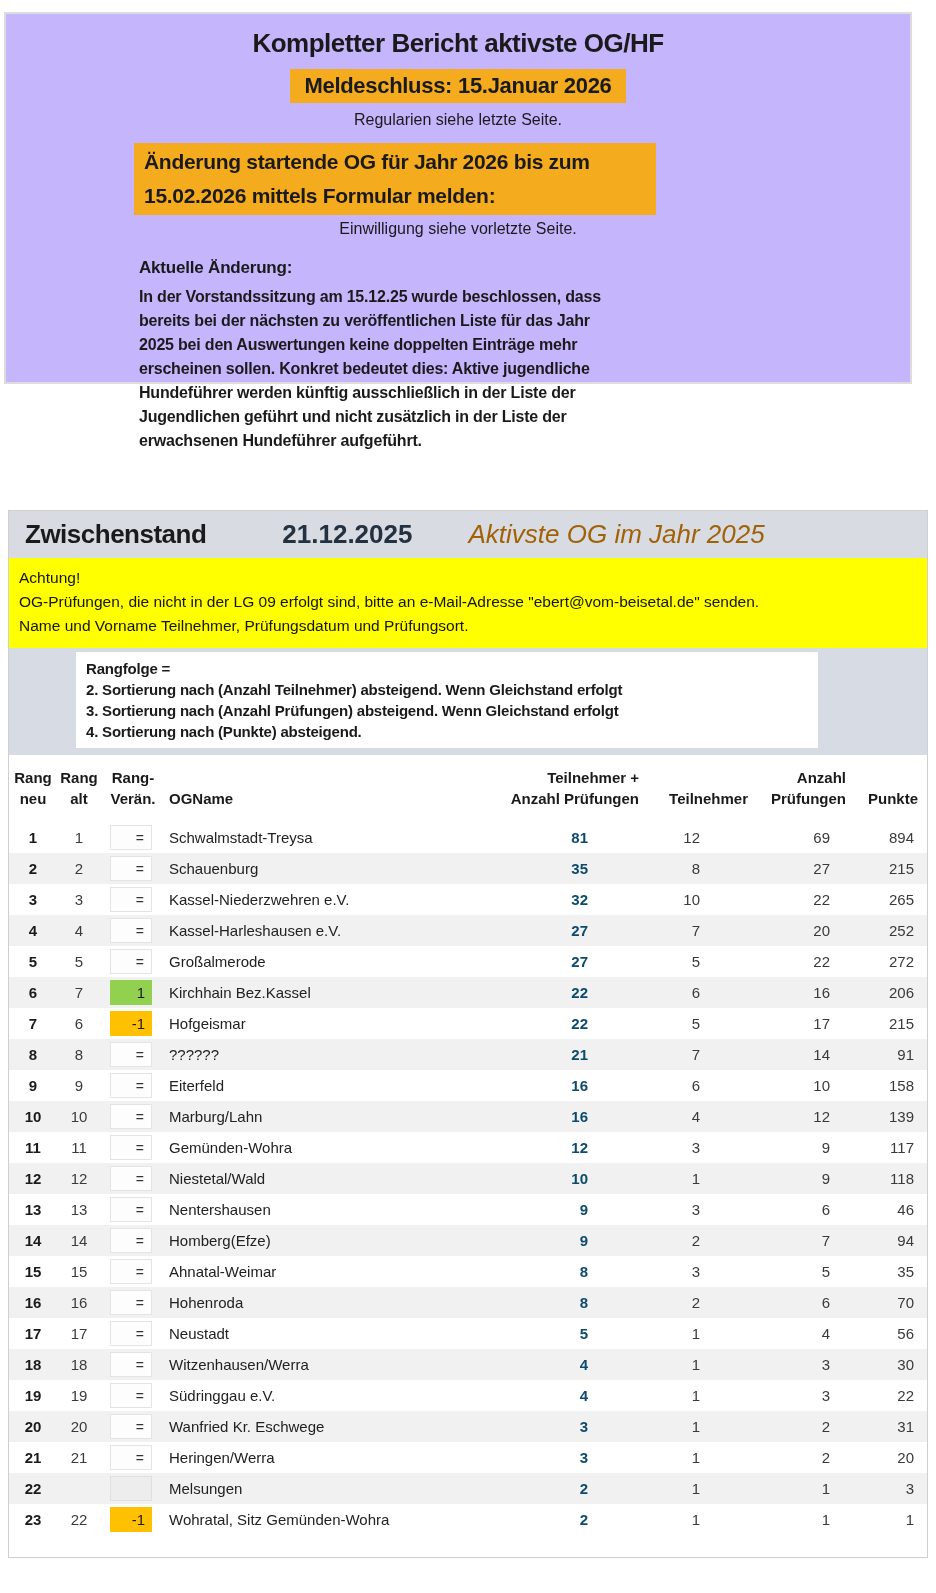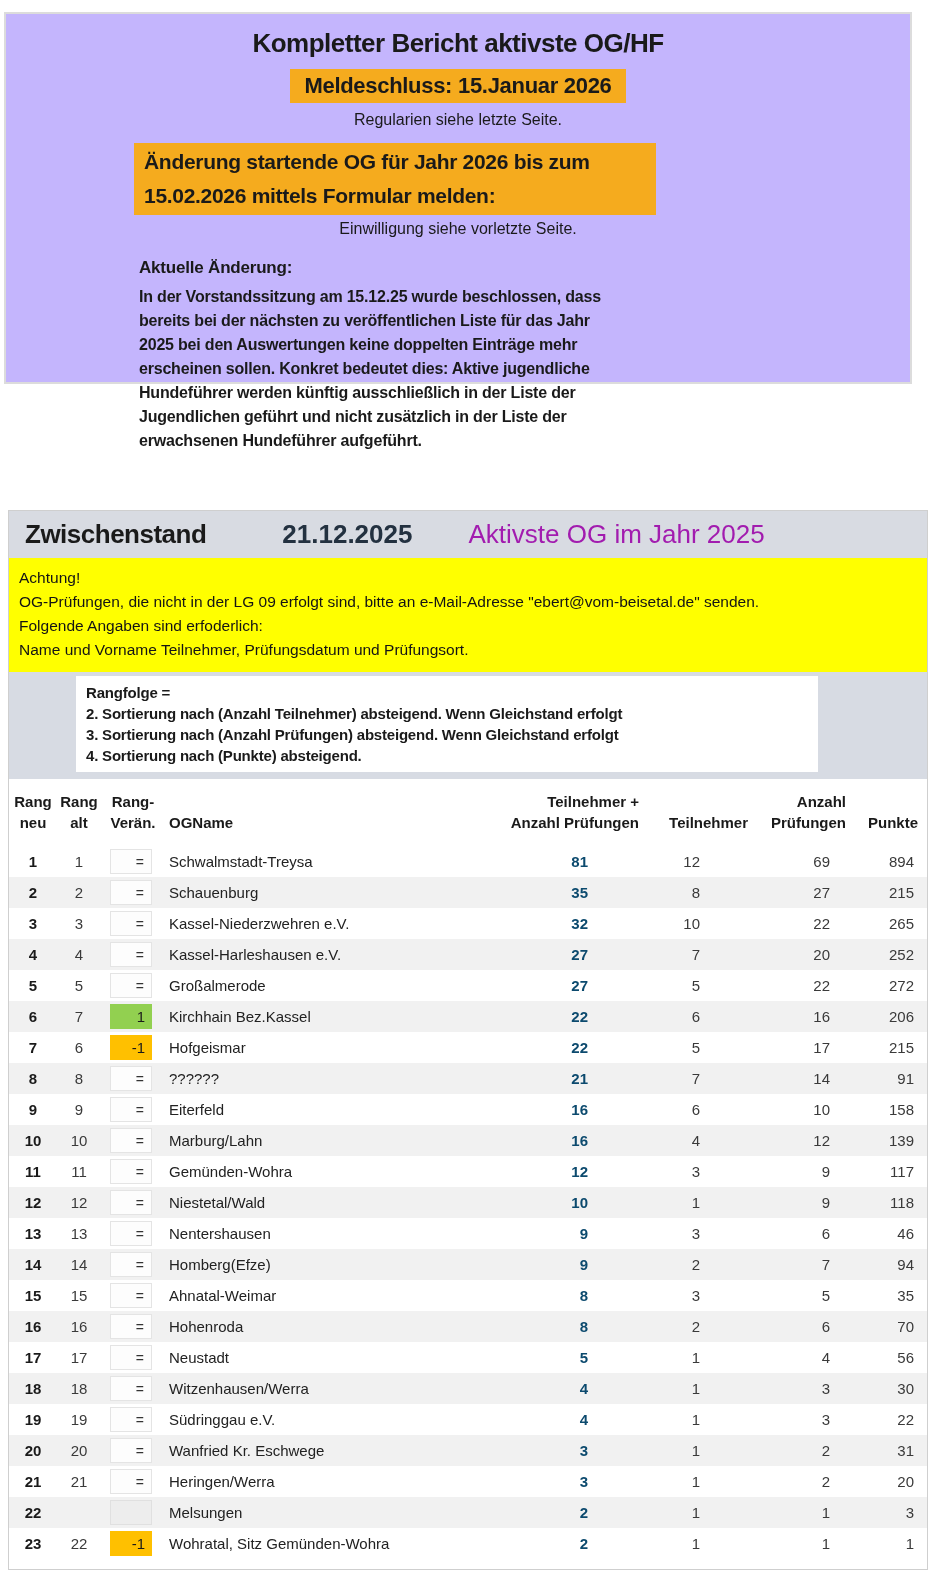--- a/index.html
+++ b/index.html
@@ -40,26 +40,26 @@
   .consent-note{text-align:center;font-size:16px;margin-top:5px;}
   .cur-label{margin:20px 0 0 133px;font-weight:bold;font-size:17px;letter-spacing:-0.2px;}
   .cur-text{
     margin:7px 0 0 133px;width:525px;font-weight:bold;font-size:16px;line-height:24px;
     white-space:pre-line;letter-spacing:-0.2px;
   }
 
   
   .card2{
     position:absolute;left:8px;top:510px;width:920px;
-    border:1px solid #cfcfcf;background:#fff;padding-bottom:10px;
+    border:1px solid #cfcfcf;background:#fff;padding-bottom:22px;
   }
   .band{height:47px;background:var(--band);display:flex;align-items:center;}
   .band .status{font-size:26px;font-weight:bold;margin-left:16px;letter-spacing:-0.5px;}
   .band .date{font-size:26px;font-weight:bold;margin-left:76px;color:#233140;}
-  .band .title2{font-size:26px;margin-left:56px;color:#a21caf;}
+  .band .title2{font-size:26px;margin-left:56px;color:#a16207;font-style:italic;}
 
   .warning{
     background:var(--yellow);padding:8px 10px 10px;font-size:15.5px;line-height:24px;color:#141414;
   }
 
   .rules-panel{background:var(--panel);padding:4px 0 7px 67px;}
   .rules-box{
     background:#fff;width:742px;padding:6px 10px;font-weight:bold;
     font-size:15px;line-height:21px;letter-spacing:-0.2px;
   }
@@ -119,21 +119,20 @@
 
   <div class="band">
     <span class="status">Zwischenstand</span>
     <span class="date">21.12.2025</span>
     <span class="title2">Aktivste OG im Jahr 2025</span>
   </div>
 
   <div class="warning">
     <div>Achtung!</div>
     <div>OG-Prüfungen, die nicht in der LG 09 erfolgt sind, bitte an e-Mail-Adresse "ebert@vom-beisetal.de" senden.</div>
-    <div>Folgende Angaben sind erfoderlich:</div>
     <div>Name und Vorname Teilnehmer, Prüfungsdatum und Prüfungsort.</div>
   </div>
 
   <div class="rules-panel">
     <div class="rules-box">
       <div>Rangfolge =</div>
       <div>2. Sortierung nach (Anzahl Teilnehmer) absteigend. Wenn Gleichstand erfolgt</div>
       <div>3. Sortierung nach (Anzahl Prüfungen) absteigend. Wenn Gleichstand erfolgt</div>
       <div>4. Sortierung nach (Punkte) absteigend.</div>
     </div>

